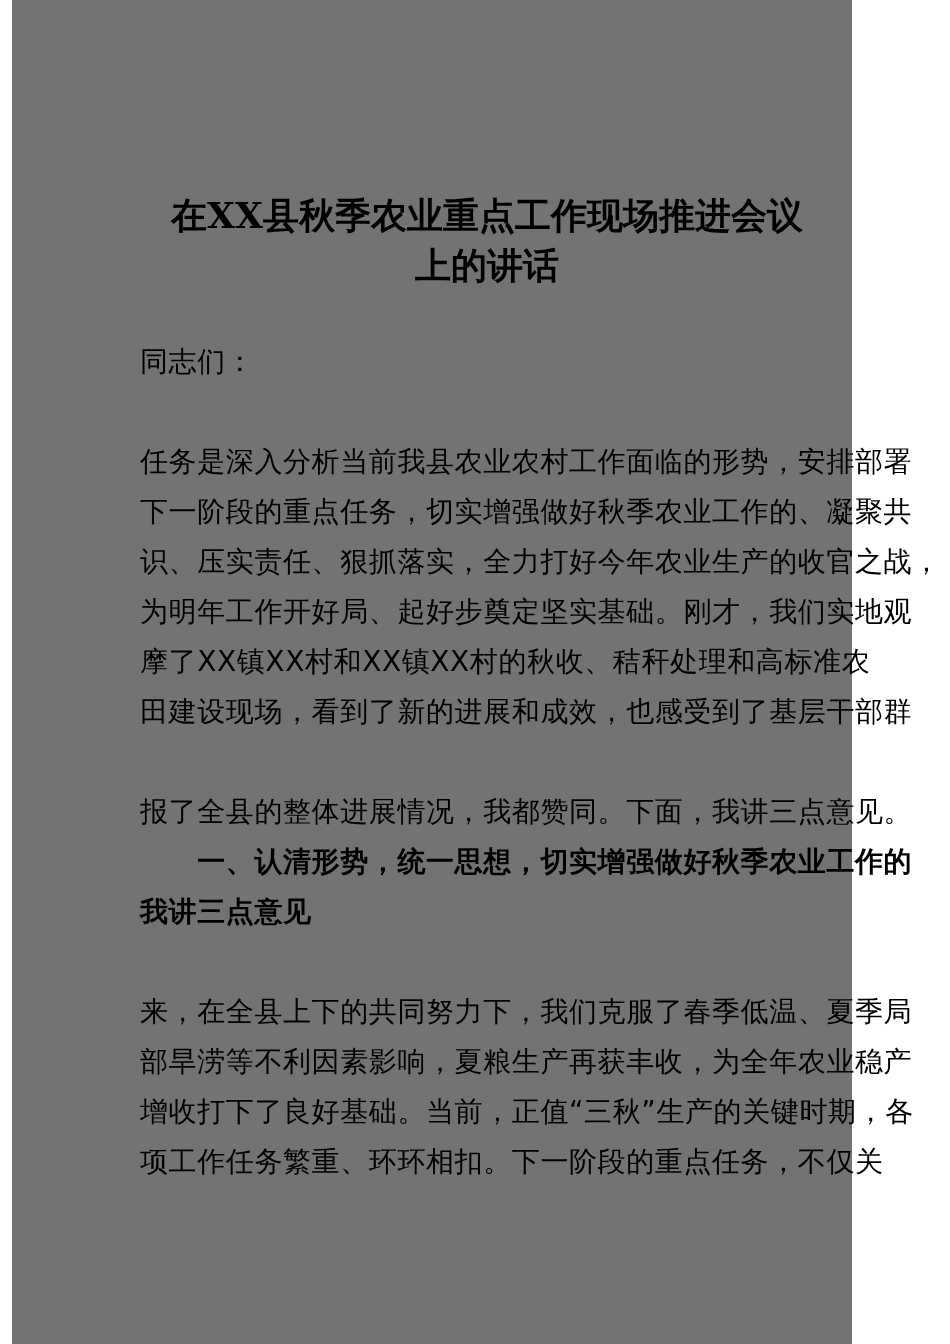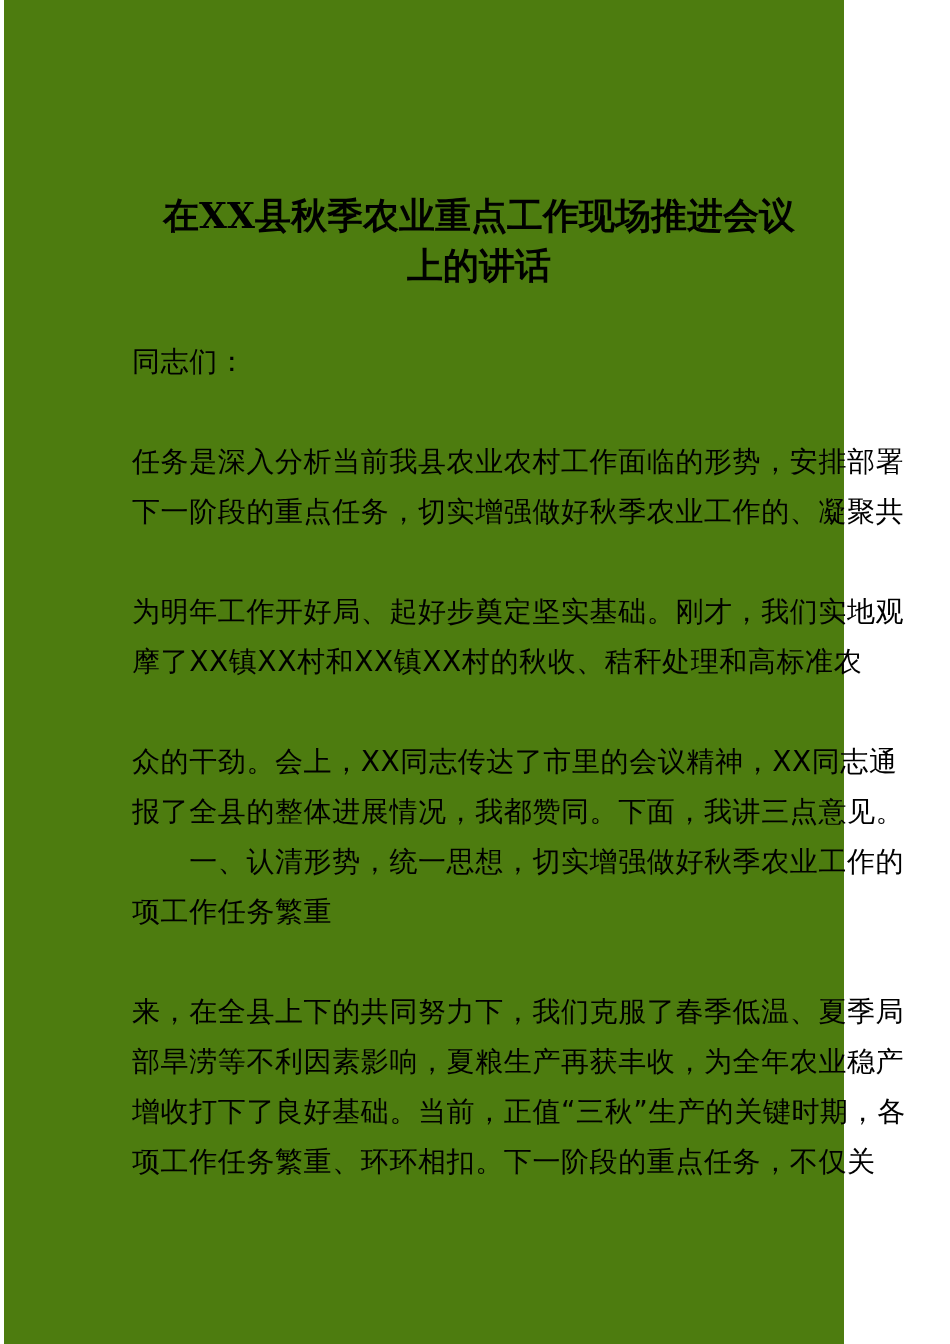--- a/index.html
+++ b/index.html
@@ -1,37 +1,38 @@
 <!DOCTYPE html>
 <html><head>
 <meta charset="utf-8">
 <style>
   html, body { margin: 0; padding: 0; background: #ffffff; }
   body { width: 950px; height: 1344px; position: relative; overflow: hidden; font-family: "DejaVu Sans", "Liberation Sans", sans-serif; color: #000; }
-  .page { position: absolute; left: 4px; top: 0; width: 840px; height: 1344px; background: #4d7c0f; }
+  .page { position: absolute; left: 12px; top: 0; width: 840px; height: 1344px; background: #737373; }
   .title-line { position: absolute; left: 0; width: 950px; text-align: center; font-family: "DejaVu Serif", "Liberation Serif", serif; font-weight: bold; font-size: 36px; line-height: 44px; letter-spacing: 0px; }
   .line { position: absolute; left: 128px; width: 700px; font-size: 28px; line-height: 34px; white-space: nowrap; letter-spacing: 0.6px; }
-  .bold { font-weight: normal; }
+  .bold { font-weight: bold; }
 </style>
 </head>
 <body>
 
 <div class="page">
   <div class="title-line" style="top:193px">在XX县秋季农业重点工作现场推进会议</div>
   <div class="title-line" style="top:243px">上的讲话</div>
 
   <div class="line" style="top:345px">同志们：</div>
 
   <div class="line" style="top:445px">任务是深入分析当前我县农业农村工作面临的形势，安排部署</div>
   <div class="line" style="top:495px">下一阶段的重点任务，切实增强做好秋季农业工作的、凝聚共</div>
+  <div class="line" style="top:545px">识、压实责任、狠抓落实，全力打好今年农业生产的收官之战，</div>
   <div class="line" style="top:595px">为明年工作开好局、起好步奠定坚实基础。刚才，我们实地观</div>
   <div class="line" style="top:645px">摩了XX镇XX村和XX镇XX村的秋收、秸秆处理和高标准农</div>
-  <div class="line" style="top:745px">众的干劲。会上，XX同志传达了市里的会议精神，XX同志通</div>
+  <div class="line" style="top:695px">田建设现场，看到了新的进展和成效，也感受到了基层干部群</div>
   <div class="line" style="top:795px">报了全县的整体进展情况，我都赞同。下面，我讲三点意见。</div>
 
   <div class="line bold" style="top:845px">　　一、认清形势，统一思想，切实增强做好秋季农业工作的</div>
-  <div class="line bold" style="top:895px">项工作任务繁重</div>
+  <div class="line bold" style="top:895px">我讲三点意见</div>
 
   <div class="line" style="top:1045px">部旱涝等不利因素影响，夏粮生产再获丰收，为全年农业稳产</div>
   <div class="line" style="top:995px">来，在全县上下的共同努力下，我们克服了春季低温、夏季局</div>
   <div class="line" style="top:1095px">增收打下了良好基础。当前，正值“三秋”生产的关键时期，各</div>
   <div class="line" style="top:1145px">项工作任务繁重、环环相扣。下一阶段的重点任务，不仅关</div>
 </div>
 
 </body></html>

